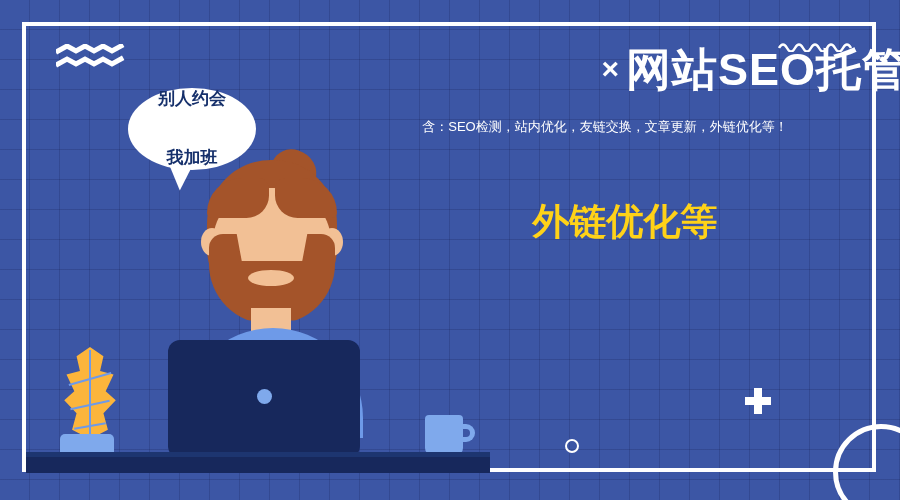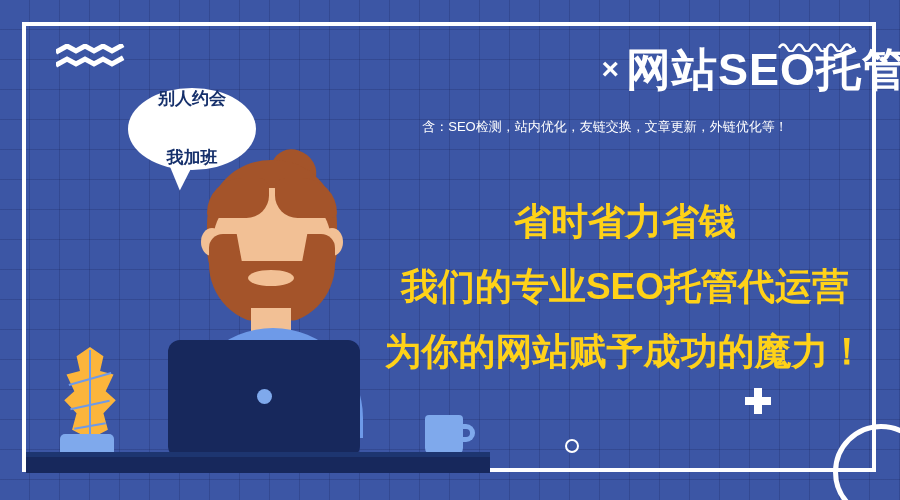--- a/index.html
+++ b/index.html
@@ -299,23 +299,21 @@
       <path d="M1 8 Q5 1 9 8 T17 8 T25 8 T33 8 T41 8 T49 8 T57 8 T65 8 T73 8" fill="none" stroke="#ffffff" stroke-width="2.5"></path>
     </svg>
   </div>
 
   <div class="headline">
     <span class="x-mark">×</span><span>网站SEO托管</span>
   </div>
 
   <div class="subhead">含：SEO检测，站内优化，友链交换，文章更新，外链优化等！</div>
 
-  <div class="slogan slogan-1">省时省力省钱</div>
-  <div class="slogan slogan-2">我们的专业SEO托管代运营</div>
-  <div class="slogan slogan-3">为你的网站赋予成功的魔力！</div>
+  <div class="slogan slogan-1">外链优化等</div>
 
   <div class="plus-mark"></div>
 
   <div class="small-circle"></div>
 
   <div class="corner-circle"></div>
 
   <div class="bubble-tail"></div>
 
   <div class="bubble">

